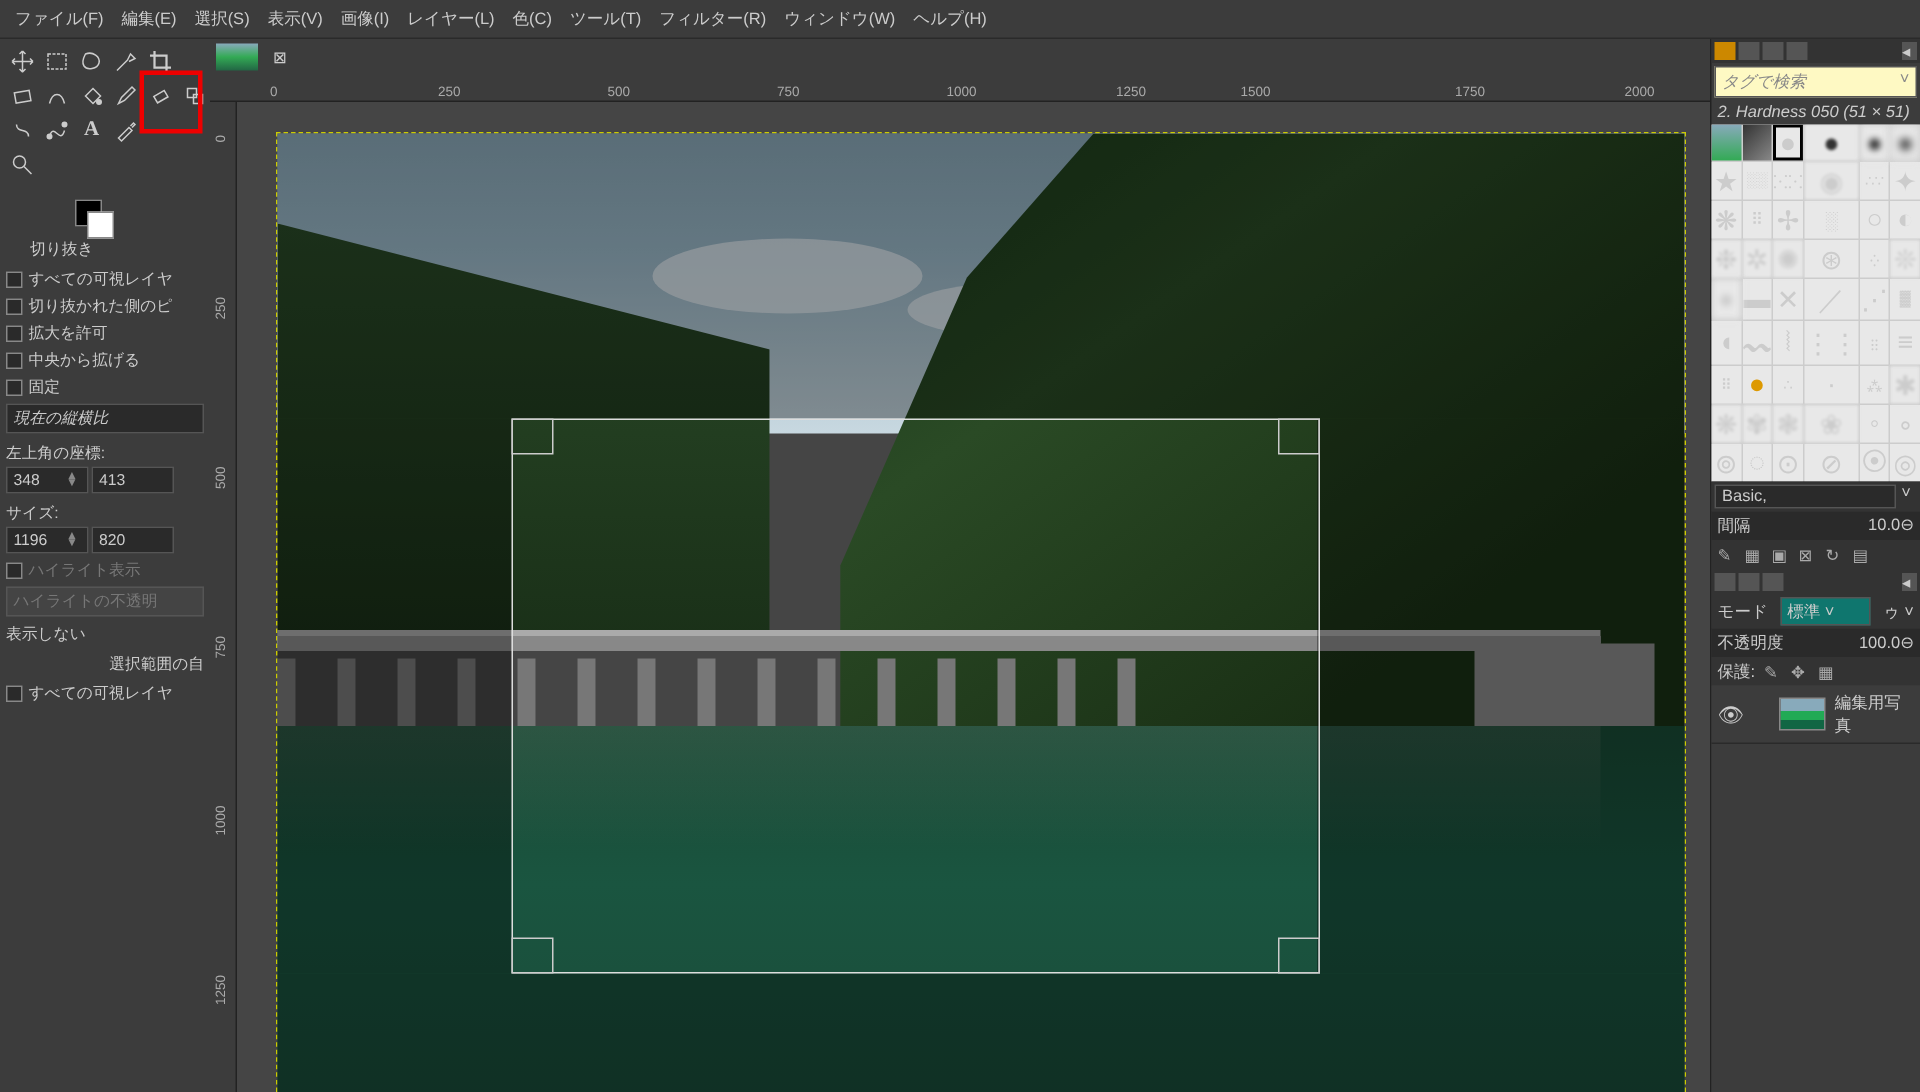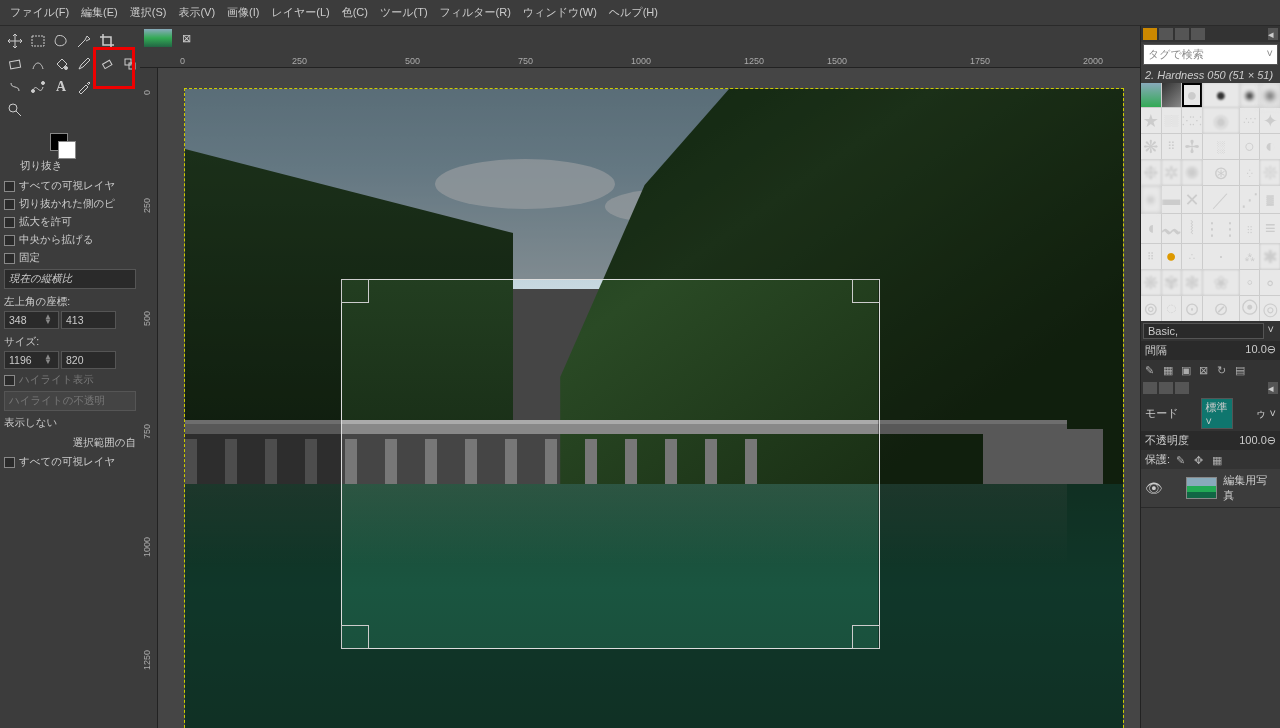--- a/index.html
+++ b/index.html
@@ -47,32 +47,32 @@
 .bridge-deck { position: absolute; top: 0; left: 0; right: 0; height: 10px; background: #888; box-shadow: 0 -4px 0 #aaa; }
 .building { position: absolute; top: 340px; right: 20px; width: 120px; height: 60px; background: #888; }
 .water { position: absolute; top: 395px; left: 0; right: 0; bottom: 0; background: linear-gradient(to bottom, #1a4a35 0%, #1a5540 40%, #1a4a38 100%); }
 .water-reflection { position: absolute; top: 395px; left: 0; right: 6%; height: 100px; background: linear-gradient(to bottom, rgba(120,130,120,0.4) 0, transparent 80%); display: flex; opacity: 0.5; }
 .dim-overlay { position: absolute; background: rgba(0,0,0,0.35); }
 .crop-rect { position: absolute; border: 1px solid #ddd; }
 .crop-handle { position: absolute; width: 28px; height: 24px; border: 1px solid #ccc; }
 .right-panel { width: 140px; background: #3c3c3c; display: flex; flex-direction: column; border-left: 1px solid #222; }
 .tabs-row { display: flex; gap: 2px; padding: 2px; background: #333; }
 .tab-icon { width: 14px; height: 12px; background: #555; }
-.tag-search { background: #ffffff; border: 1px solid #555; padding: 2px 4px; margin: 2px; color: #888; display: flex; justify-content: space-between; }
+.tag-search { background: #fef9c3; border: 1px solid #555; padding: 2px 4px; margin: 2px; font-style: italic; color: #888; display: flex; justify-content: space-between; }
 .brush-title { font-style: italic; padding: 2px 4px; }
 .brush-grid { display: grid; grid-template-columns: repeat(6, 1fr); gap: 1px; background: #ccc; padding: 0; height: 238px; overflow: hidden; }
 .brush { background: #e8e8e8; display: flex; align-items: center; justify-content: center; font-size: 18px; }
 .brush.sel { outline: 2px solid #000; outline-offset: -2px; }
 .preset-row { display: flex; padding: 2px; background: #333; }
 .preset-sel { flex: 1; background: #2a2a2a; border: 1px solid #555; padding: 1px 4px; }
 .spacing-row { display: flex; padding: 2px 4px; background: #2a2a2a; justify-content: space-between; }
 .icon-row { display: flex; gap: 6px; padding: 4px; background: #333; }
 .small-icon { width: 12px; height: 12px; color: #aaa; }
 .layers-sec { flex: 1; display: flex; flex-direction: column; }
-.mode-row { display: flex; padding: 2px 4px; align-items: center; gap: 22px; background: #333; }
+.mode-row { display: flex; padding: 2px 4px; align-items: center; gap: 8px; background: #333; }
 .mode-sel { background: #0f766e; border: 1px solid #555; padding: 1px 4px; flex: 1; }
 .opacity-row { display: flex; padding: 2px 4px; align-items: center; background: #2a2a2a; justify-content: space-between; }
 .lock-row { display: flex; padding: 2px 4px; gap: 6px; background: #333; align-items: center; }
 .layer-list { flex: 1; background: #3c3c3c; }
 .layer-item { display: flex; align-items: center; padding: 4px; gap: 6px; border-bottom: 1px solid #2a2a2a; }
 .eye { font-size: 14px; }
 .layer-thumb { width: 32px; height: 22px; background: linear-gradient(to bottom, #8ab 0 40%, #2a5 40% 70%, #164 70%); border: 1px solid #888; }
 svg { width: 16px; height: 16px; }
 </style>
 </head>

